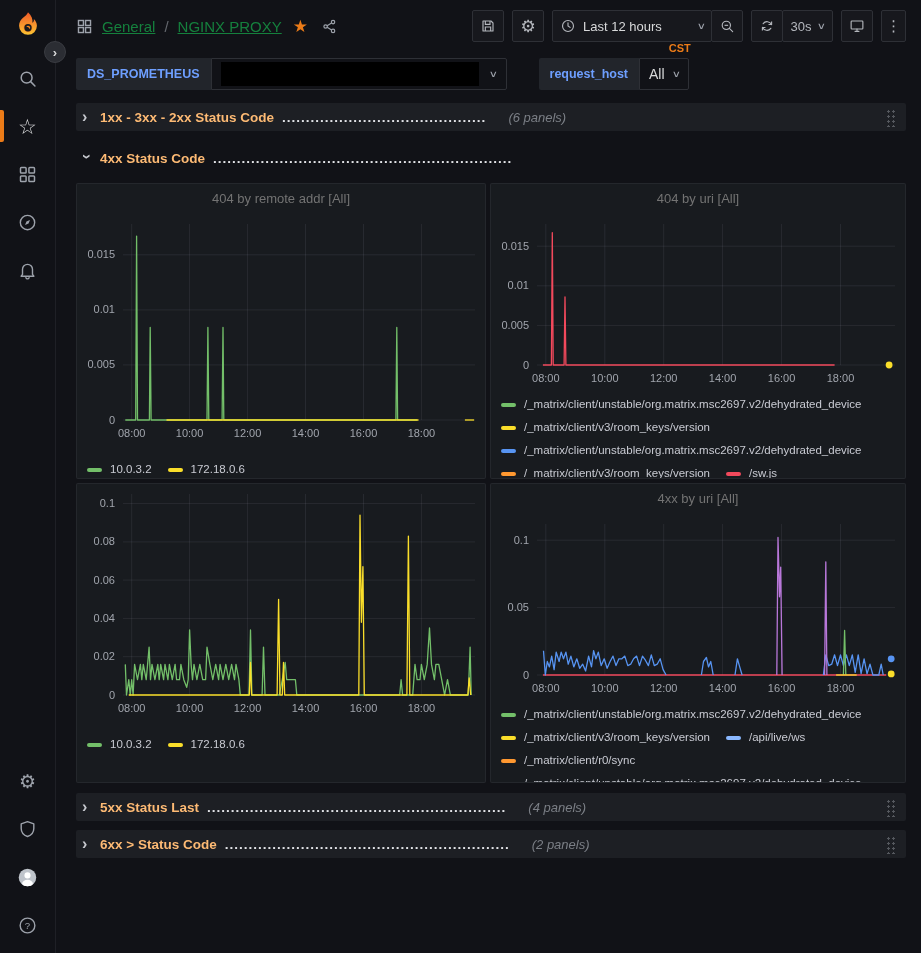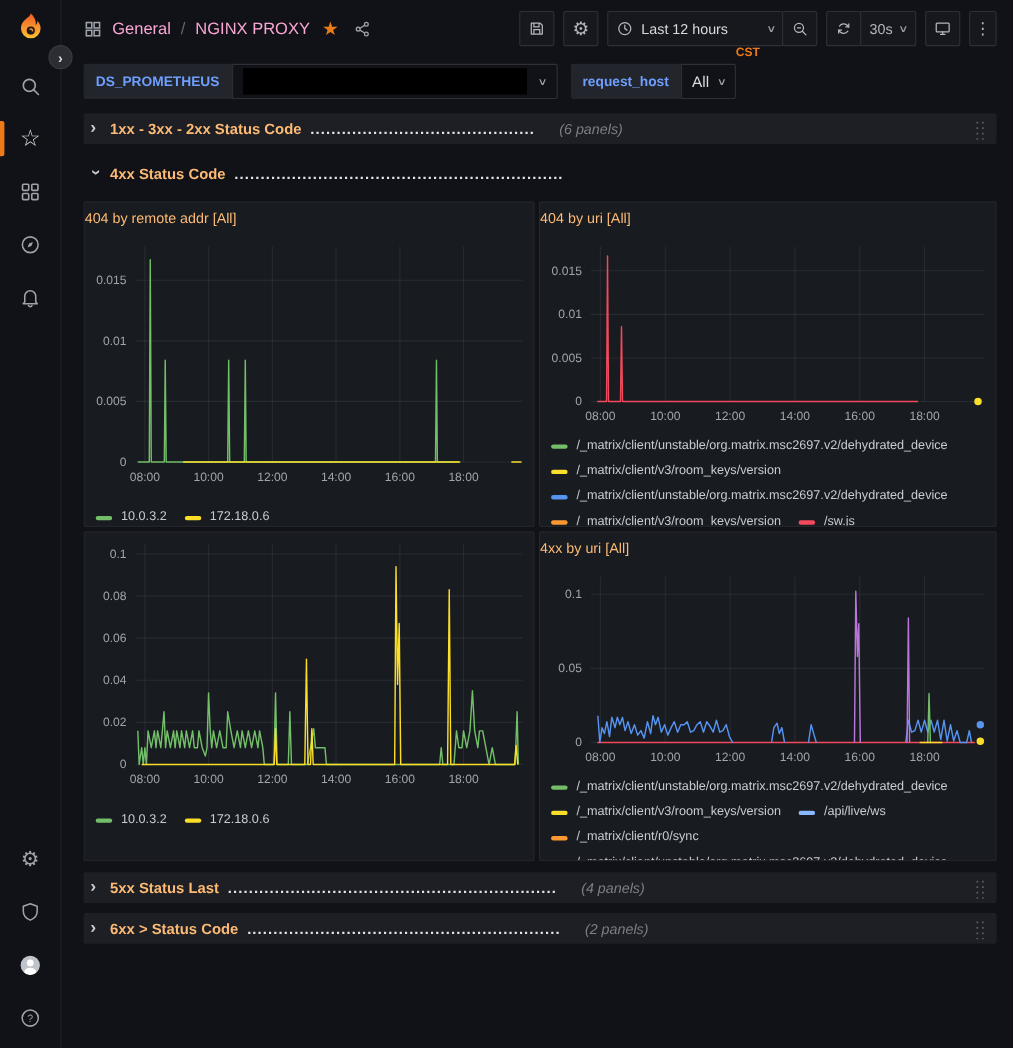--- a/index.html
+++ b/index.html
@@ -45,41 +45,41 @@
   
   .main { flex:1; display:flex; flex-direction:column; min-width:0; }
 
   header.topbar {
     height:52px; flex:none; display:flex; align-items:center;
     padding:0 15px 0 20px;
   }
   .crumbs { display:flex; align-items:center; gap:9px; font-size:15px; }
   .crumbs .apps-icon { color:#9da2ab; display:flex; }
   .crumbs .sep { color:#65686e; }
-  .crumb { color:#f9a8d4; cursor:pointer; }
+  .crumb { color:#15803d; cursor:pointer;text-decoration:underline; }
   .fav-star { color:#eb7b18; font-size:17px; cursor:pointer; margin-left:2px; }
   .share-icon { color:#9da2ab; display:flex; cursor:pointer; margin-left:4px; }
 
   .toolbar { margin-left:auto; display:flex; align-items:center; gap:8px; }
   .tbtn {
     height:32px; min-width:32px; padding:0 7px;
     border:1px solid #2e3036; background:#17181d; border-radius:2px;
     color:#b4b7bd; display:flex; align-items:center; justify-content:center; gap:7px;
     font-size:13px; cursor:pointer; white-space:nowrap;
   }
   .tbtn svg { width:16px; height:16px; flex:none; }
   .btn-group { display:flex;align-items:flex-end; }
   .btn-group .tbtn + .tbtn { margin-left:-1px; }
   .tp-text { color:#d8d9da; }
   .tz { color:#eb7b18; font-size:11px; font-weight:700;margin-top:44px; }
   .caret { font-size:9px; color:#9da2ab; transform:scaleX(1.4); }
   .kebab-glyph { font-size:15px; color:#b4b7bd; letter-spacing:0; }
 
   
-  .submenu { flex:none; display:flex; align-items:center; padding:6px 15px 8px 20px; gap:12px; }
+  .submenu { flex:none; display:flex; align-items:center; padding:6px 15px 8px 20px; gap:32px; }
   .var-group { display:flex; }
   .var-label {
     height:32px; display:flex; align-items:center; padding:0 11px;
     background:#22252b; color:#6e9fff; font-size:12.5px; font-weight:600;
     border-radius:2px 0 0 2px; cursor:default;
   }
   .var-select {
     height:32px; display:flex; align-items:center; gap:8px; padding:0 9px;
     background:#111217; border:1px solid #2e3036; border-radius:0 2px 2px 0;
     cursor:pointer;
@@ -112,22 +112,22 @@
 
   .grid4 { display:grid; grid-template-columns:410px 416px; gap:4px; margin-top:11px; margin-bottom:10px; }
   .panel {
     background:#181b1f; border:1px solid rgba(204,204,220,.07); border-radius:2px;
     display:flex; flex-direction:column; overflow:hidden;
   }
   .panel.h-top { height:296px; }
   .panel.h-bot { height:300px; }
   .panel-title { flex:none; cursor:pointer; }
   .panel-title h2 {
-    margin:0; font-size:13px; font-weight:500; color:#fdba74;
-    text-align:left; line-height:30px; white-space:nowrap; overflow:hidden;
+    margin:0; font-size:13px; font-weight:500; color:#737373;
+    text-align:center; line-height:30px; white-space:nowrap; overflow:hidden;
   }
   .panel-chart { flex:none; }
   .panel-chart text { fill:#a1a5ad; font-size:11px; }
   .panel-chart .grid-line { stroke:rgba(204,204,220,.09); stroke-width:1; }
   .panel-legend {
     padding-left:10px; font-size:11.5px; color:#c9cbd3;
     display:flex; flex-wrap:wrap; column-gap:16px; line-height:23px; overflow:hidden;
     align-content:flex-start;
   }
   .panel-legend.inline { margin-top:10px; }

